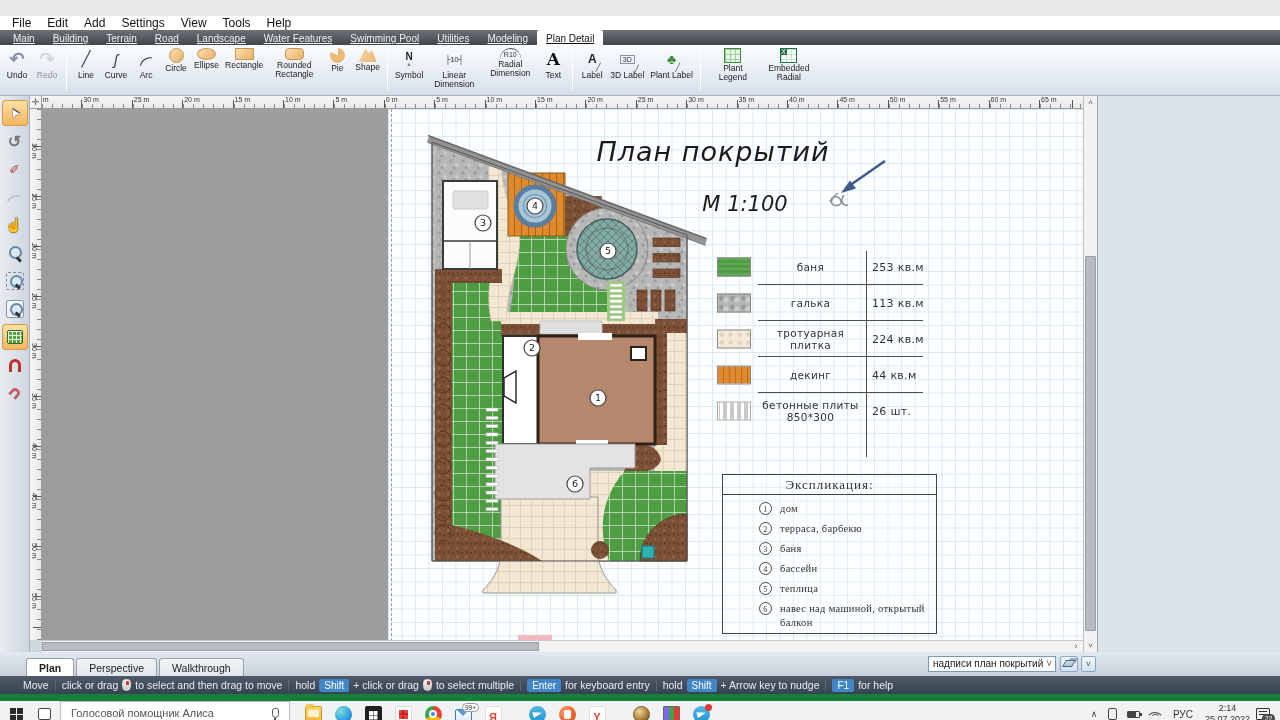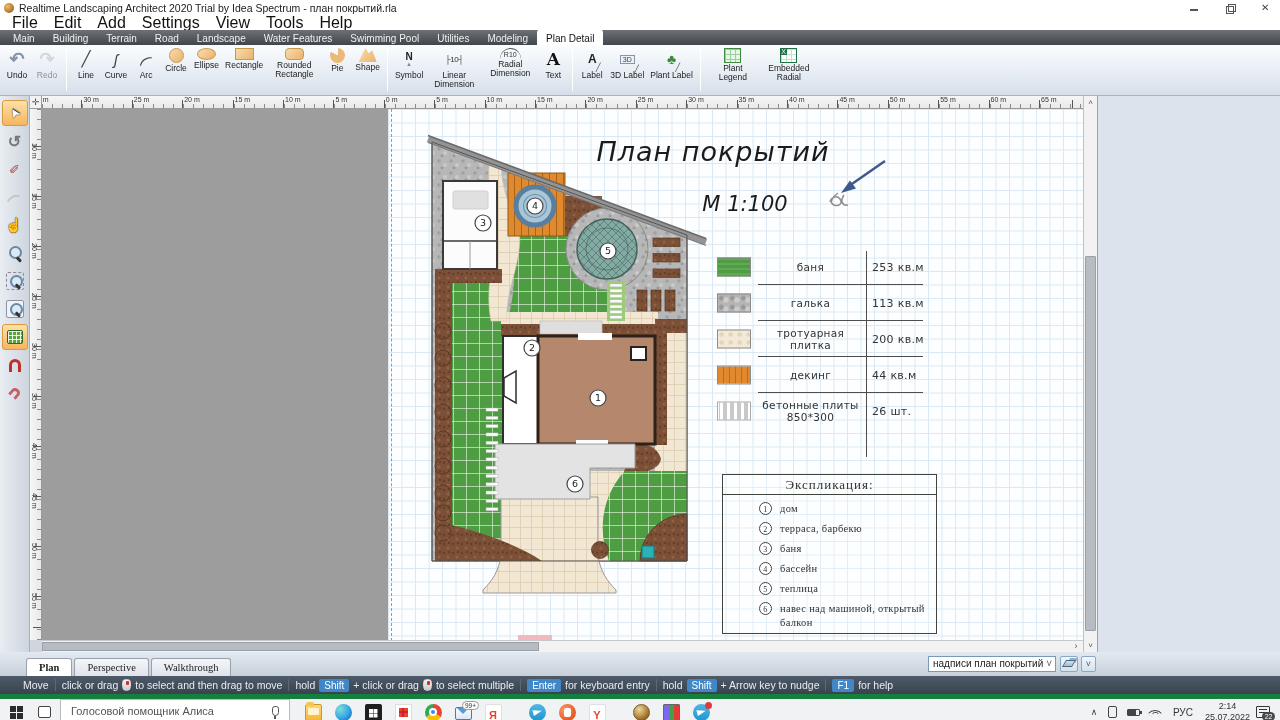--- a/index.html
+++ b/index.html
@@ -12,25 +12,25 @@
   .win-title { font-size:10.5px; color:#222; }
   .win-controls { position:absolute; right:8px; top:0; height:16px; display:flex; align-items:center; gap:24px; }
   .wc { width:12px; height:12px; position:relative; cursor:default; }
   .wc-min::after { content:""; position:absolute; left:2px; top:7px; width:8px; height:2px; background:#555; }
   .wc-restore::before { content:""; position:absolute; left:2px; top:4px; width:6px; height:6px; border:1.2px solid #555; background:#fff; }
   .wc-restore::after { content:""; position:absolute; left:4px; top:2px; width:6px; height:6px; border:1.2px solid #555; }
   .wc-close::after { content:"✕"; position:absolute; left:1px; top:0px; font-size:10px; color:#444; }
 
   
   .menubar { position:absolute; left:0; top:16px; width:1280px; height:14px; background:#ffffff; display:flex; align-items:center; padding-left:4px; }
-  .menu-item { font-size:16px; color:#111; padding:0 8px; }
+  .menu-item { font-size:12px; color:#111; padding:0 8px; }
 
   
   .rtabs { position:absolute; left:0; top:30px; width:1280px; height:15px; background:linear-gradient(#6b7177,#41464c); display:flex; align-items:flex-end; padding-left:4px; }
-  .rtab { font-size:10px; color:#f0f0f0; padding:2px 9px 1px 9px; height:15px; line-height:13px; }
+  .rtab { font-size:10px; color:#f0f0f0; padding:2px 9px 1px 9px; height:15px; line-height:13px;text-decoration:underline; }
   .rtab.active { background:#ffffff; color:#111; border-radius:2px 2px 0 0; }
 
   
   .toolbar { position:absolute; left:0; top:45px; width:1280px; height:51px; background:linear-gradient(#fbfdfe,#e7edf4 55%,#d6dfe9); border-bottom:1px solid #a9b2bd; display:flex; align-items:stretch; padding:1px 2px; }
   .tb-btn { display:flex; flex-direction:column; align-items:center; justify-content:flex-start; min-width:30px; max-width:56px; padding:2px 3px 0 3px; }
   .tb-btn.sep { min-width:1px; max-width:1px; padding:0; margin:3px 4px; background:#b9c2cc; border-right:1px solid #fff; }
   .tb-btn.disabled { opacity:.45; }
   .tb-ico { height:22px; display:flex; align-items:center; justify-content:center; }
   .tb-label { font-size:8.5px; line-height:1.1; color:#222; text-align:center; margin-top:1px; }
   .undo-icon::before { content:"↶"; font-size:18px; color:#8593aa; font-weight:bold; }
@@ -125,40 +125,40 @@
   .vs-up,.vs-down { position:absolute; left:0; width:13px; height:13px; font-size:8px; color:#555; text-align:center; line-height:13px; background:#f2f2f2; }
   .vs-up { top:0; } .vs-down { bottom:0; }
   .vs-thumb { position:absolute; left:1px; top:160px; width:11px; height:375px; background:#b6bcc2; border:1px solid #9aa0a8; border-radius:1px; }
   .hscroll { position:absolute; left:42px; top:544px; width:1041px; height:12px; background:#f2f2f2; border-top:1px solid #c8c8c8; }
   .hs-thumb { position:absolute; left:0; top:1px; width:497px; height:9px; background:#b6bcc2; border:1px solid #9aa0a8; }
   .hs-right { position:absolute; right:1px; top:0; width:12px; height:11px; font-size:9px; color:#555; text-align:center; line-height:11px; }
   .right-panel { position:absolute; left:1097px; top:0; width:183px; height:556px; background:#dde3ec; border-left:1px solid #9aa4b0; }
 
   
   .docrow { position:absolute; left:0; top:652px; width:1280px; height:24px; background:linear-gradient(#e3e9f0,#c7d0da); }
-  .doc-tabs { position:absolute; left:26px; top:6px; display:flex;font-family:Liberation Serif, serif; }
+  .doc-tabs { position:absolute; left:26px; top:6px; display:flex; }
   .doc-tab { font-size:10.5px; color:#222; background:linear-gradient(#f4f6f8,#dde3ea); border:1px solid #98a2ae; border-bottom:none; border-radius:3px 3px 0 0; padding:3px 12px 4px 12px; margin-right:2px; }
   .doc-tab.active { background:#ffffff; font-weight:bold; }
   .layers-combo { position:absolute; left:928px; top:4px; width:128px; height:16px; background:#fff; border:1px solid #7a98b8; font-size:10px; color:#222; line-height:14px; padding-left:4px; }
   .layers-combo::after { content:"˅"; position:absolute; right:3px; top:0; color:#567; }
   .btn-mini { position:absolute; top:4px; height:16px; background:linear-gradient(#f2f7fb,#d4e2ef); border:1px solid #88a8c8; border-radius:2px; font-size:9px; color:#456; text-align:center; line-height:14px; }
   .btn-layers { left:1060px; width:18px; }
   .layers-glyph { display:inline-block; width:10px; height:7px; border:1px solid #567; transform:skewX(-30deg); background:linear-gradient(#cfe0ef,#9fc0dd); box-shadow:2px -3px 0 -1px #8fb0d0; }
   .btn-drop { left:1081px; width:15px; }
 
   
   .statusbar { position:absolute; left:0; top:676px; width:1280px; height:18px; background:linear-gradient(#4e5a68,#39434f); display:flex; align-items:center; padding-left:23px; color:#e8ecf0; font-size:10.5px; }
   .st { margin-right:4px; white-space:nowrap; }
   .st.key { background:#4187c7; color:#fff; border-radius:2px; padding:0 5px; font-size:10px; line-height:13px; }
   .st.sep { width:1px; height:12px; background:#242c36; border-right:1px solid #5d6876; margin:0 6px 0 2px; }
   .st.mouse { width:9px; height:12px; border:1px solid #d8d8d8; border-radius:4px 4px 5px 5px; background:linear-gradient(#f5f5f5,#c9c9c9); position:relative; }
   .st.mouse::after { content:""; position:absolute; right:1px; top:1px; width:3px; height:4px; background:#d03028; border-radius:1px; }
 
   
-  .taskbar { position:absolute; left:0; top:694px; width:1280px; height:26px; background:#f1f2f4; border-top:5px solid #15803d; }
+  .taskbar { position:absolute; left:0; top:694px; width:1280px; height:26px; background:#f1f2f4; border-top:7px solid #15803d; }
   .tb-start { position:absolute; left:10px; top:7px; width:13px; height:13px; display:grid; grid-template-columns:6px 6px; grid-template-rows:6px 6px; gap:1px; }
   .tb-start span { background:#2b2b2b; }
   .tb-taskview { position:absolute; left:38px; top:7px; width:13px; height:12px; border:1.4px solid #444; border-radius:2px; background:#fff; }
   .tb-search { position:absolute; left:60px; top:0; width:230px; height:25px; background:#fff; border:1px solid #b9bcc0; font-size:11px; color:#555; line-height:23px; padding-left:10px; }
   .mic-icon { position:absolute; right:8px; top:5px; width:7px; height:10px; border:1.3px solid #555; border-radius:4px 4px 5px 5px; }
   .mic-icon::after { content:""; position:absolute; left:1.2px; bottom:-4px; width:2px; height:3px; background:#555; }
   .tb-icons { position:absolute; left:298px; top:0; height:26px; display:flex; align-items:center; }
   .tb-slot { position:relative; width:30px; height:26px; display:flex; align-items:center; justify-content:center; }
   .tb-slot.gap-left { margin-left:14px; }
   .tb-slot::after { content:""; position:absolute; bottom:0; left:50%; transform:translateX(-50%); height:2.5px; width:0; }
@@ -203,29 +203,20 @@
   .tray-clock { font-size:9px; color:#333; text-align:center; line-height:1.25; margin:0 6px; }
   .tray-notif { position:relative; width:14px; height:12px; border:1.4px solid #333; border-radius:1px; margin-right:6px; }
   .tray-notif::before { content:""; position:absolute; left:2px; top:2px; right:2px; height:1.4px; background:#333; box-shadow:0 3px #333; }
   .notif-badge { position:absolute; right:-6px; bottom:-4px; background:#4a4a4a; color:#fff; font-size:7px; line-height:9px; border-radius:5px; padding:0 2.5px; }
 </style>
 </head>
 <body>
 
 <div class="screen">
 
-  <div class="titlebar">
-    <span class="app-ico"></span>
-    <span class="win-title">Realtime Landscaping Architect 2020 Trial by Idea Spectrum - план покрытий.rla</span>
-    <div class="win-controls">
-      <span class="wc wc-min"></span>
-      <span class="wc wc-restore"></span>
-      <span class="wc wc-close"></span>
-    </div>
-  </div>
 
   <div class="menubar">
 
   <span class="menu-item">File</span>
       <span class="menu-item">Edit</span>
       <span class="menu-item">Add</span>
       <span class="menu-item">Settings</span>
       <span class="menu-item">View</span>
       <span class="menu-item">Tools</span>
       <span class="menu-item">Help</span>
@@ -641,21 +632,21 @@
 
             <div class="lg-row">
               <span class="lg-swatch pebble-swatch"></span>
               <span class="lg-name">галька</span>
               <span class="lg-value">113 кв.м</span>
             </div>
 
             <div class="lg-row">
               <span class="lg-swatch paving-swatch"></span>
               <span class="lg-name">тротуарная плитка</span>
-              <span class="lg-value">200 кв.м</span>
+              <span class="lg-value">224 кв.м</span>
             </div>
 
             <div class="lg-row">
               <span class="lg-swatch decking-swatch"></span>
               <span class="lg-name">декинг</span>
               <span class="lg-value">44 кв.м</span>
             </div>
 
 
             <div class="lg-row">

